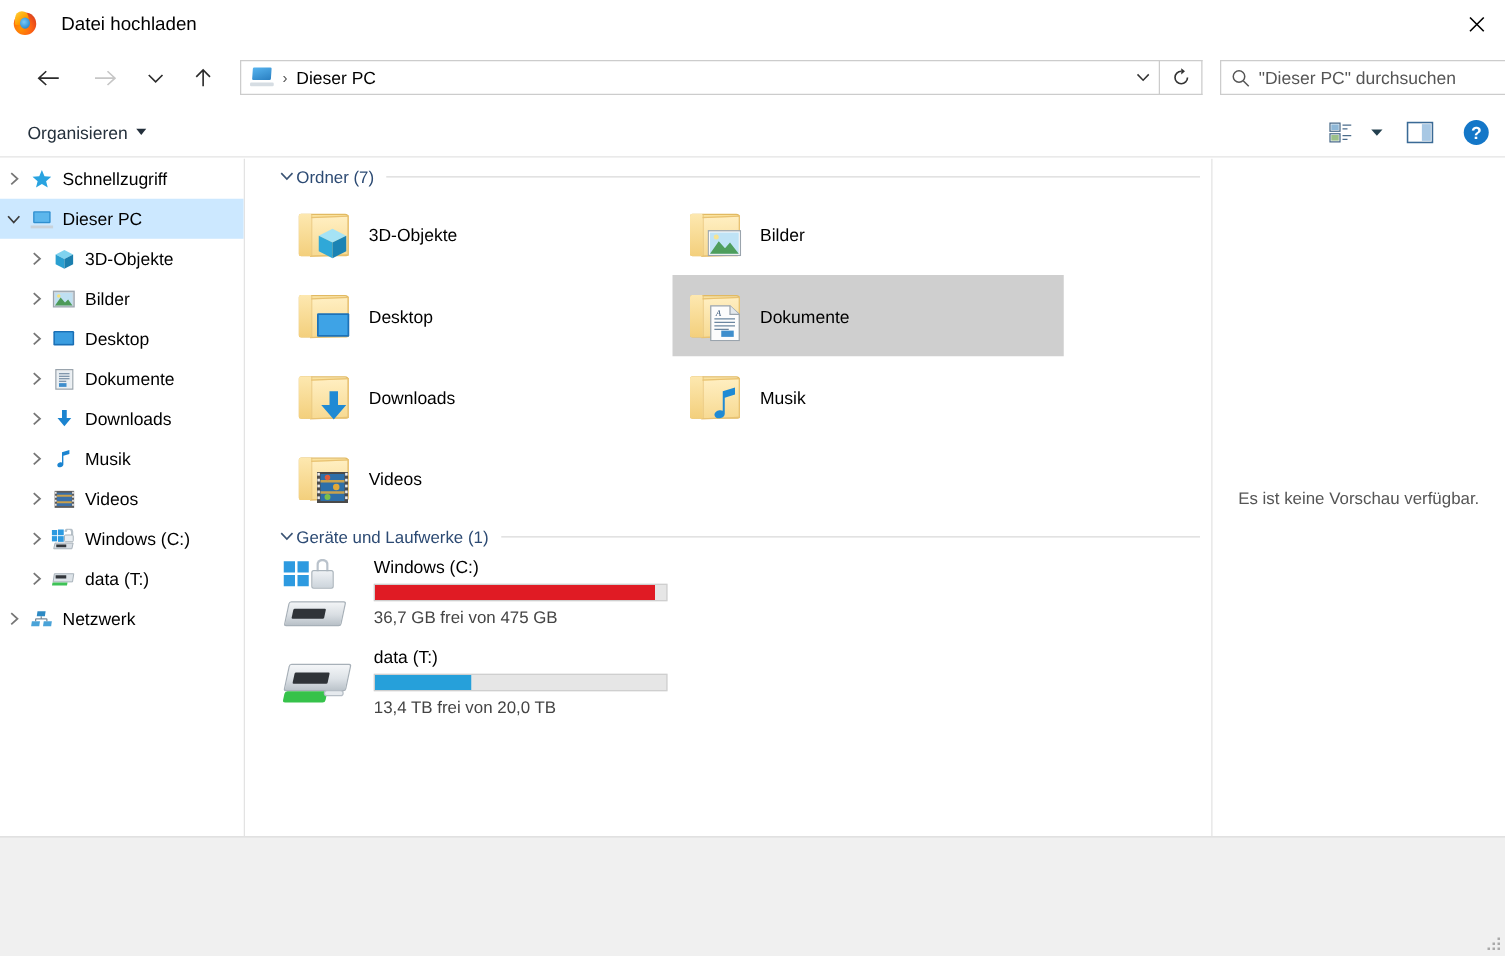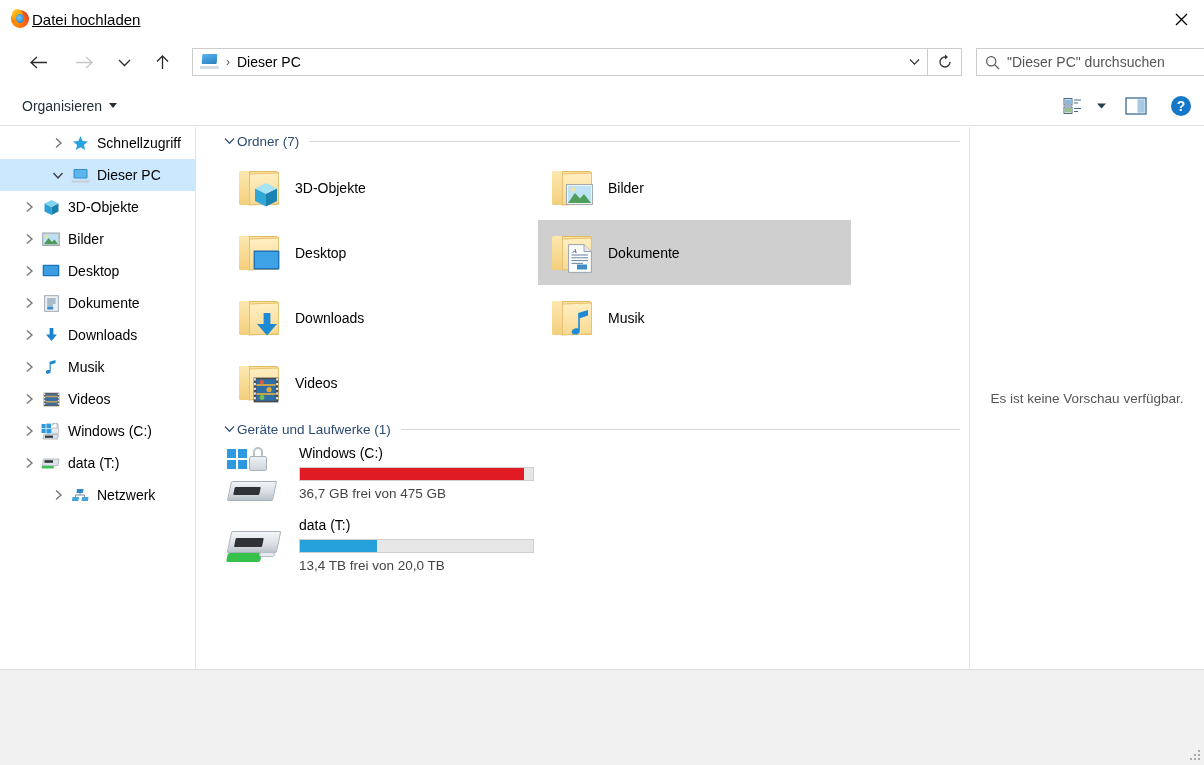--- a/index.html
+++ b/index.html
@@ -18,21 +18,21 @@
     position: absolute; left:0; top:0; width:1204px; height:38px;
     background:#fff; display:flex; align-items:center;
   }
   .ff-icon { margin-left:11px; width:18px; height:18px; position:relative; flex:none; }
   .ff-icon .o { position:absolute; inset:0; border-radius:50%;
     background: radial-gradient(circle at 32% 70%, #ff9500 0%, #ff6611 45%, #e84b1c 70%, #b83a12 100%); }
   .ff-icon .b { position:absolute; left:1px; top:-1px; width:11px; height:11px; border-radius:50% 50% 50% 10%;
     background: linear-gradient(140deg,#ffd43b 0%, #ff9d00 60%, #ff6a00 100%); }
   .ff-icon .p { position:absolute; left:5px; top:4px; width:8px; height:9px; border-radius:50%;
     background: radial-gradient(circle at 40% 40%, #7ac8f5 0%, #2d8fd5 70%, #1b5fa8 100%); }
-  .title-text { margin-left:3px; font-size:15px; color:#000;text-decoration:underline; }
+  .title-text { margin-left:20px; font-size:15px; color:#000; }
   .close-btn {
     position:absolute; right:0; top:0; width:46px; height:38px;
     display:flex; align-items:center; justify-content:center; cursor:default;
   }
   .close-btn svg { display:block; }
 
   
   .navbar {
     position:absolute; left:0; top:38px; width:1204px; height:48px;
     background:#fff; display:flex; align-items:center;
@@ -88,21 +88,21 @@
   .view-chev { width:26px; height:30px; display:flex; align-items:center; justify-content:center; }
   .pane-ico { width:44px; height:30px; display:flex; align-items:center; justify-content:center; }
   .help-btn { width:46px; height:30px; display:flex; align-items:center; justify-content:center; }
 
   
   .sidebar {
     position:absolute; left:0; top:127px; width:196px; height:542px;
     background:#fff; border-right:1px solid #e3e3e3; overflow:hidden;
   }
   .tree-row {
-    height:32px; display:flex; align-items:center; position:relative; white-space:nowrap;padding-left:47px;
+    height:32px; display:flex; align-items:center; position:relative; white-space:nowrap;
   }
   .tree-row.selected { background:#cce8ff; }
   .tw { width:22px; display:flex; align-items:center; justify-content:center; flex:none; color:#767676; }
   .tw.open { color:#4a4a4a; }
   .tree-ico { width:22px; height:18px; display:flex; align-items:center; justify-content:center; flex:none; margin-right:6px; }
   .tree-label { font-size:14px; color:#000; }
 
   
   .content {
     position:absolute; left:197px; top:127px; width:771px; height:542px;

